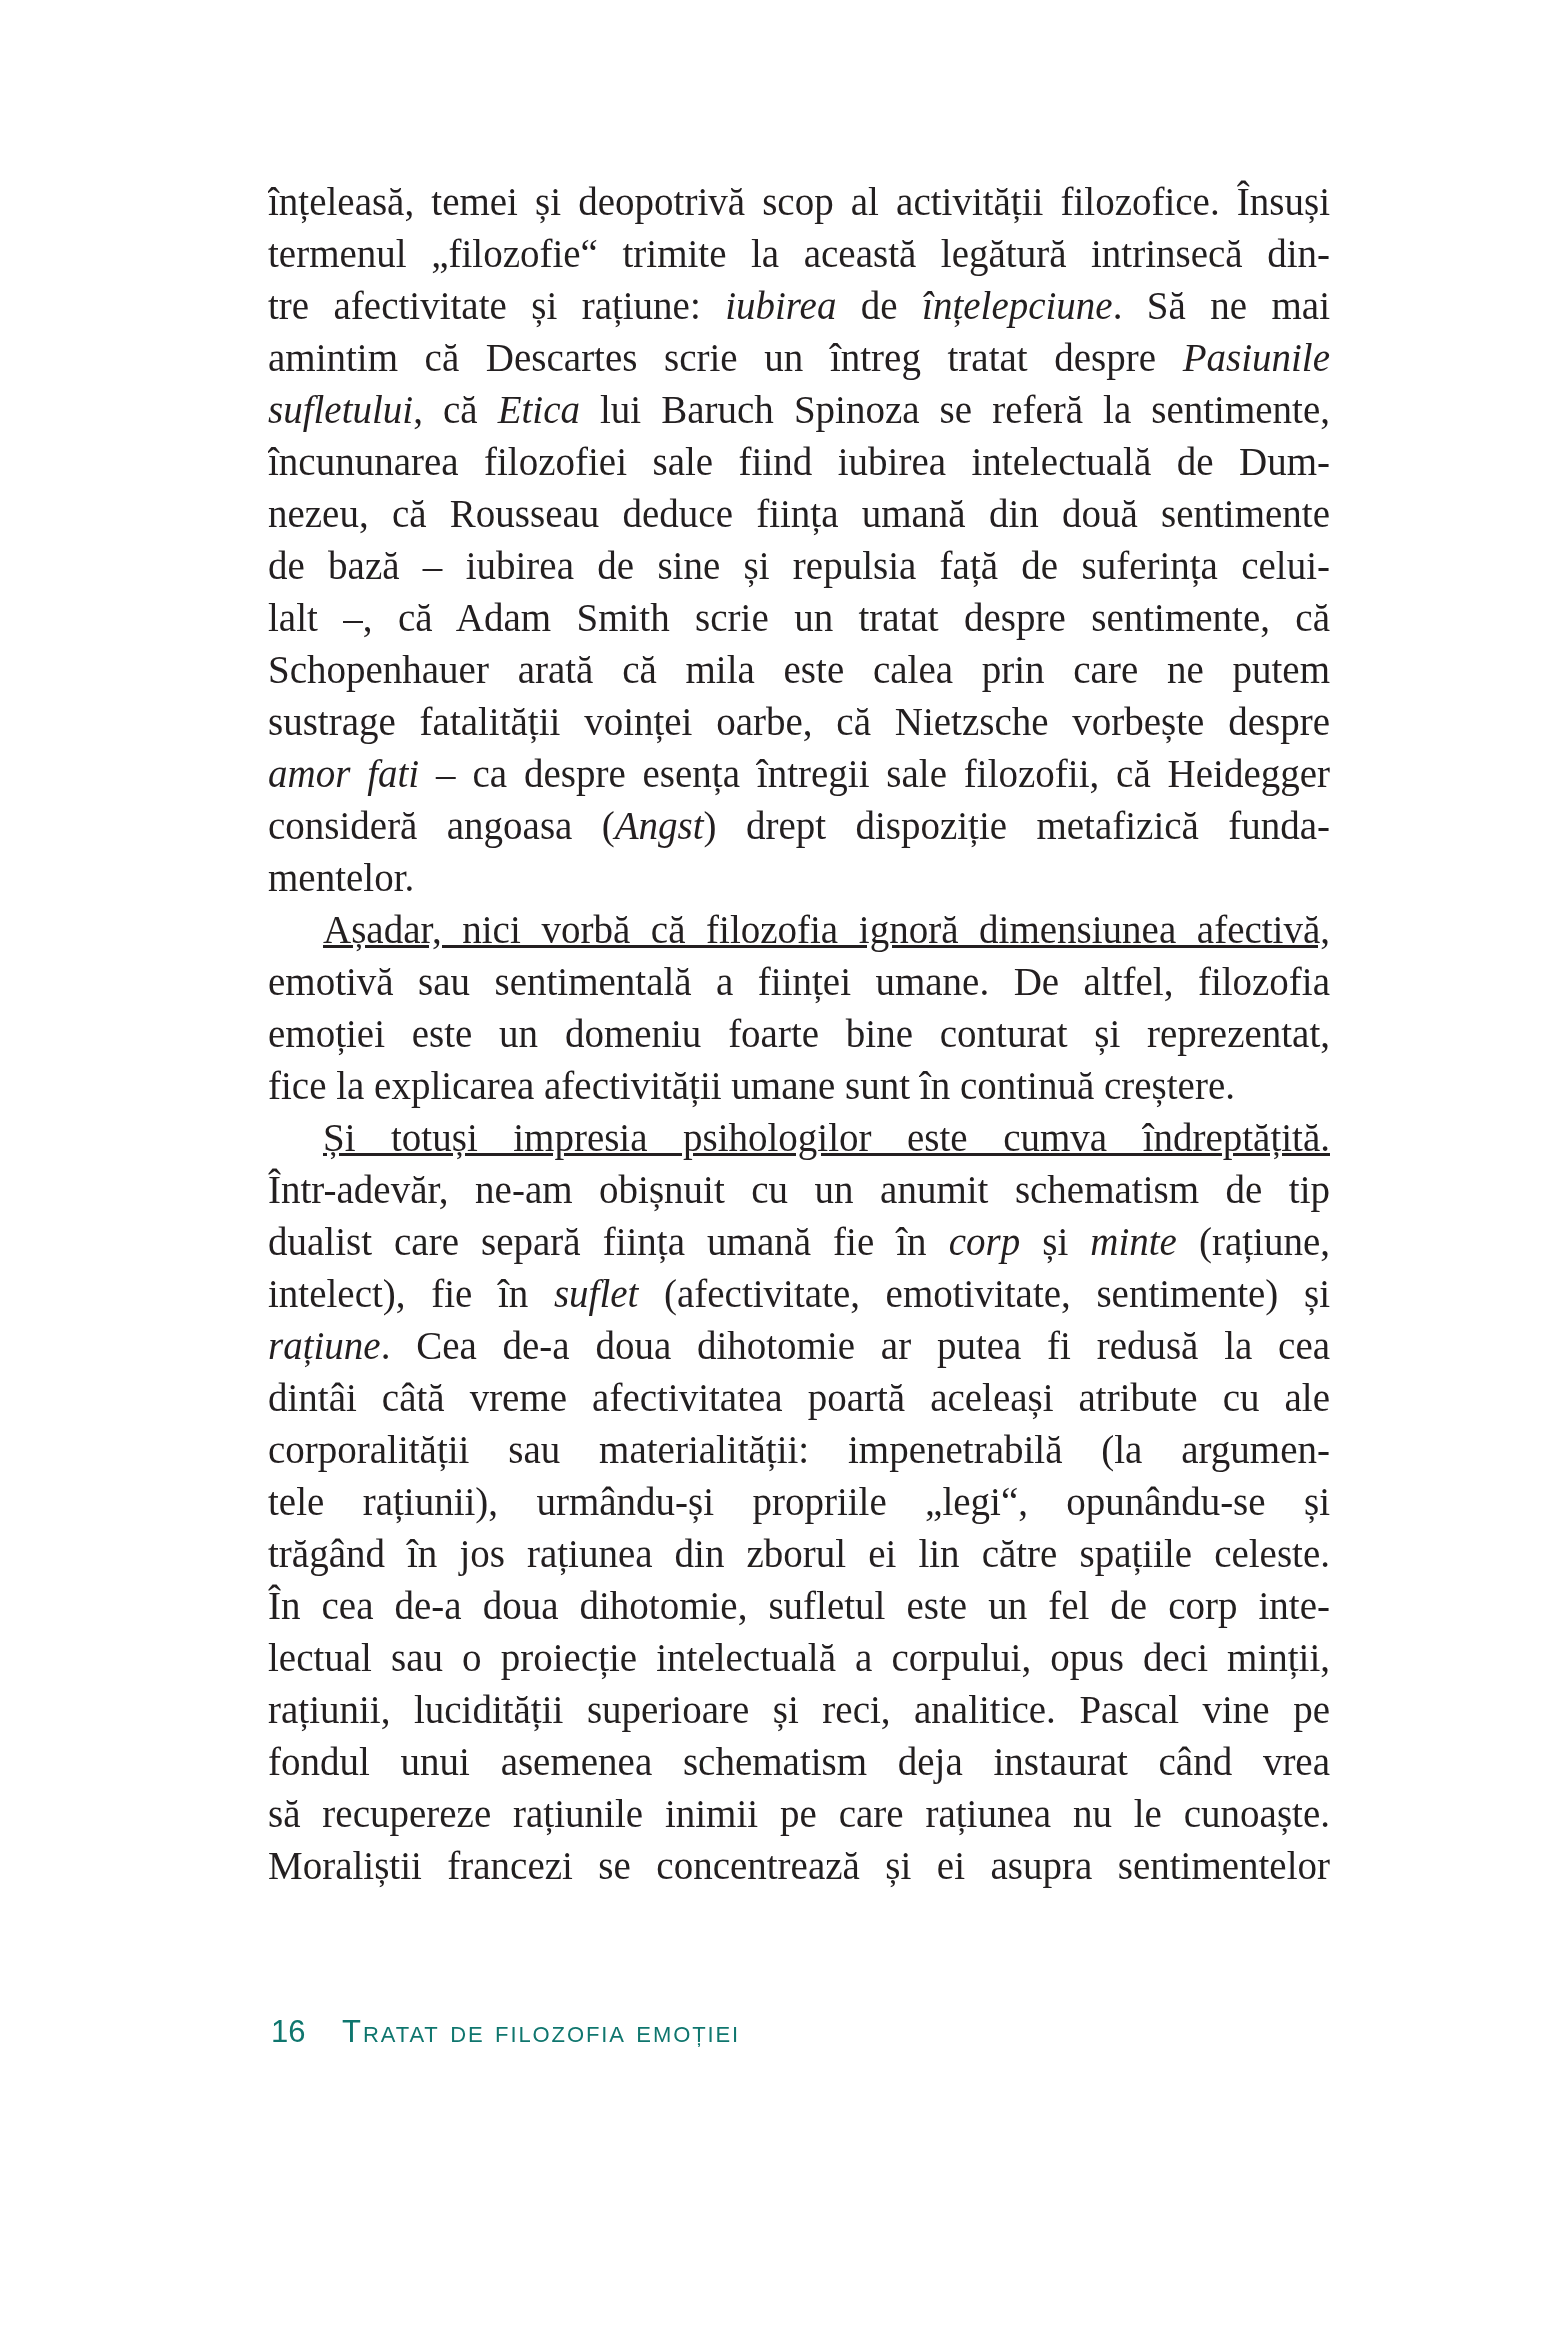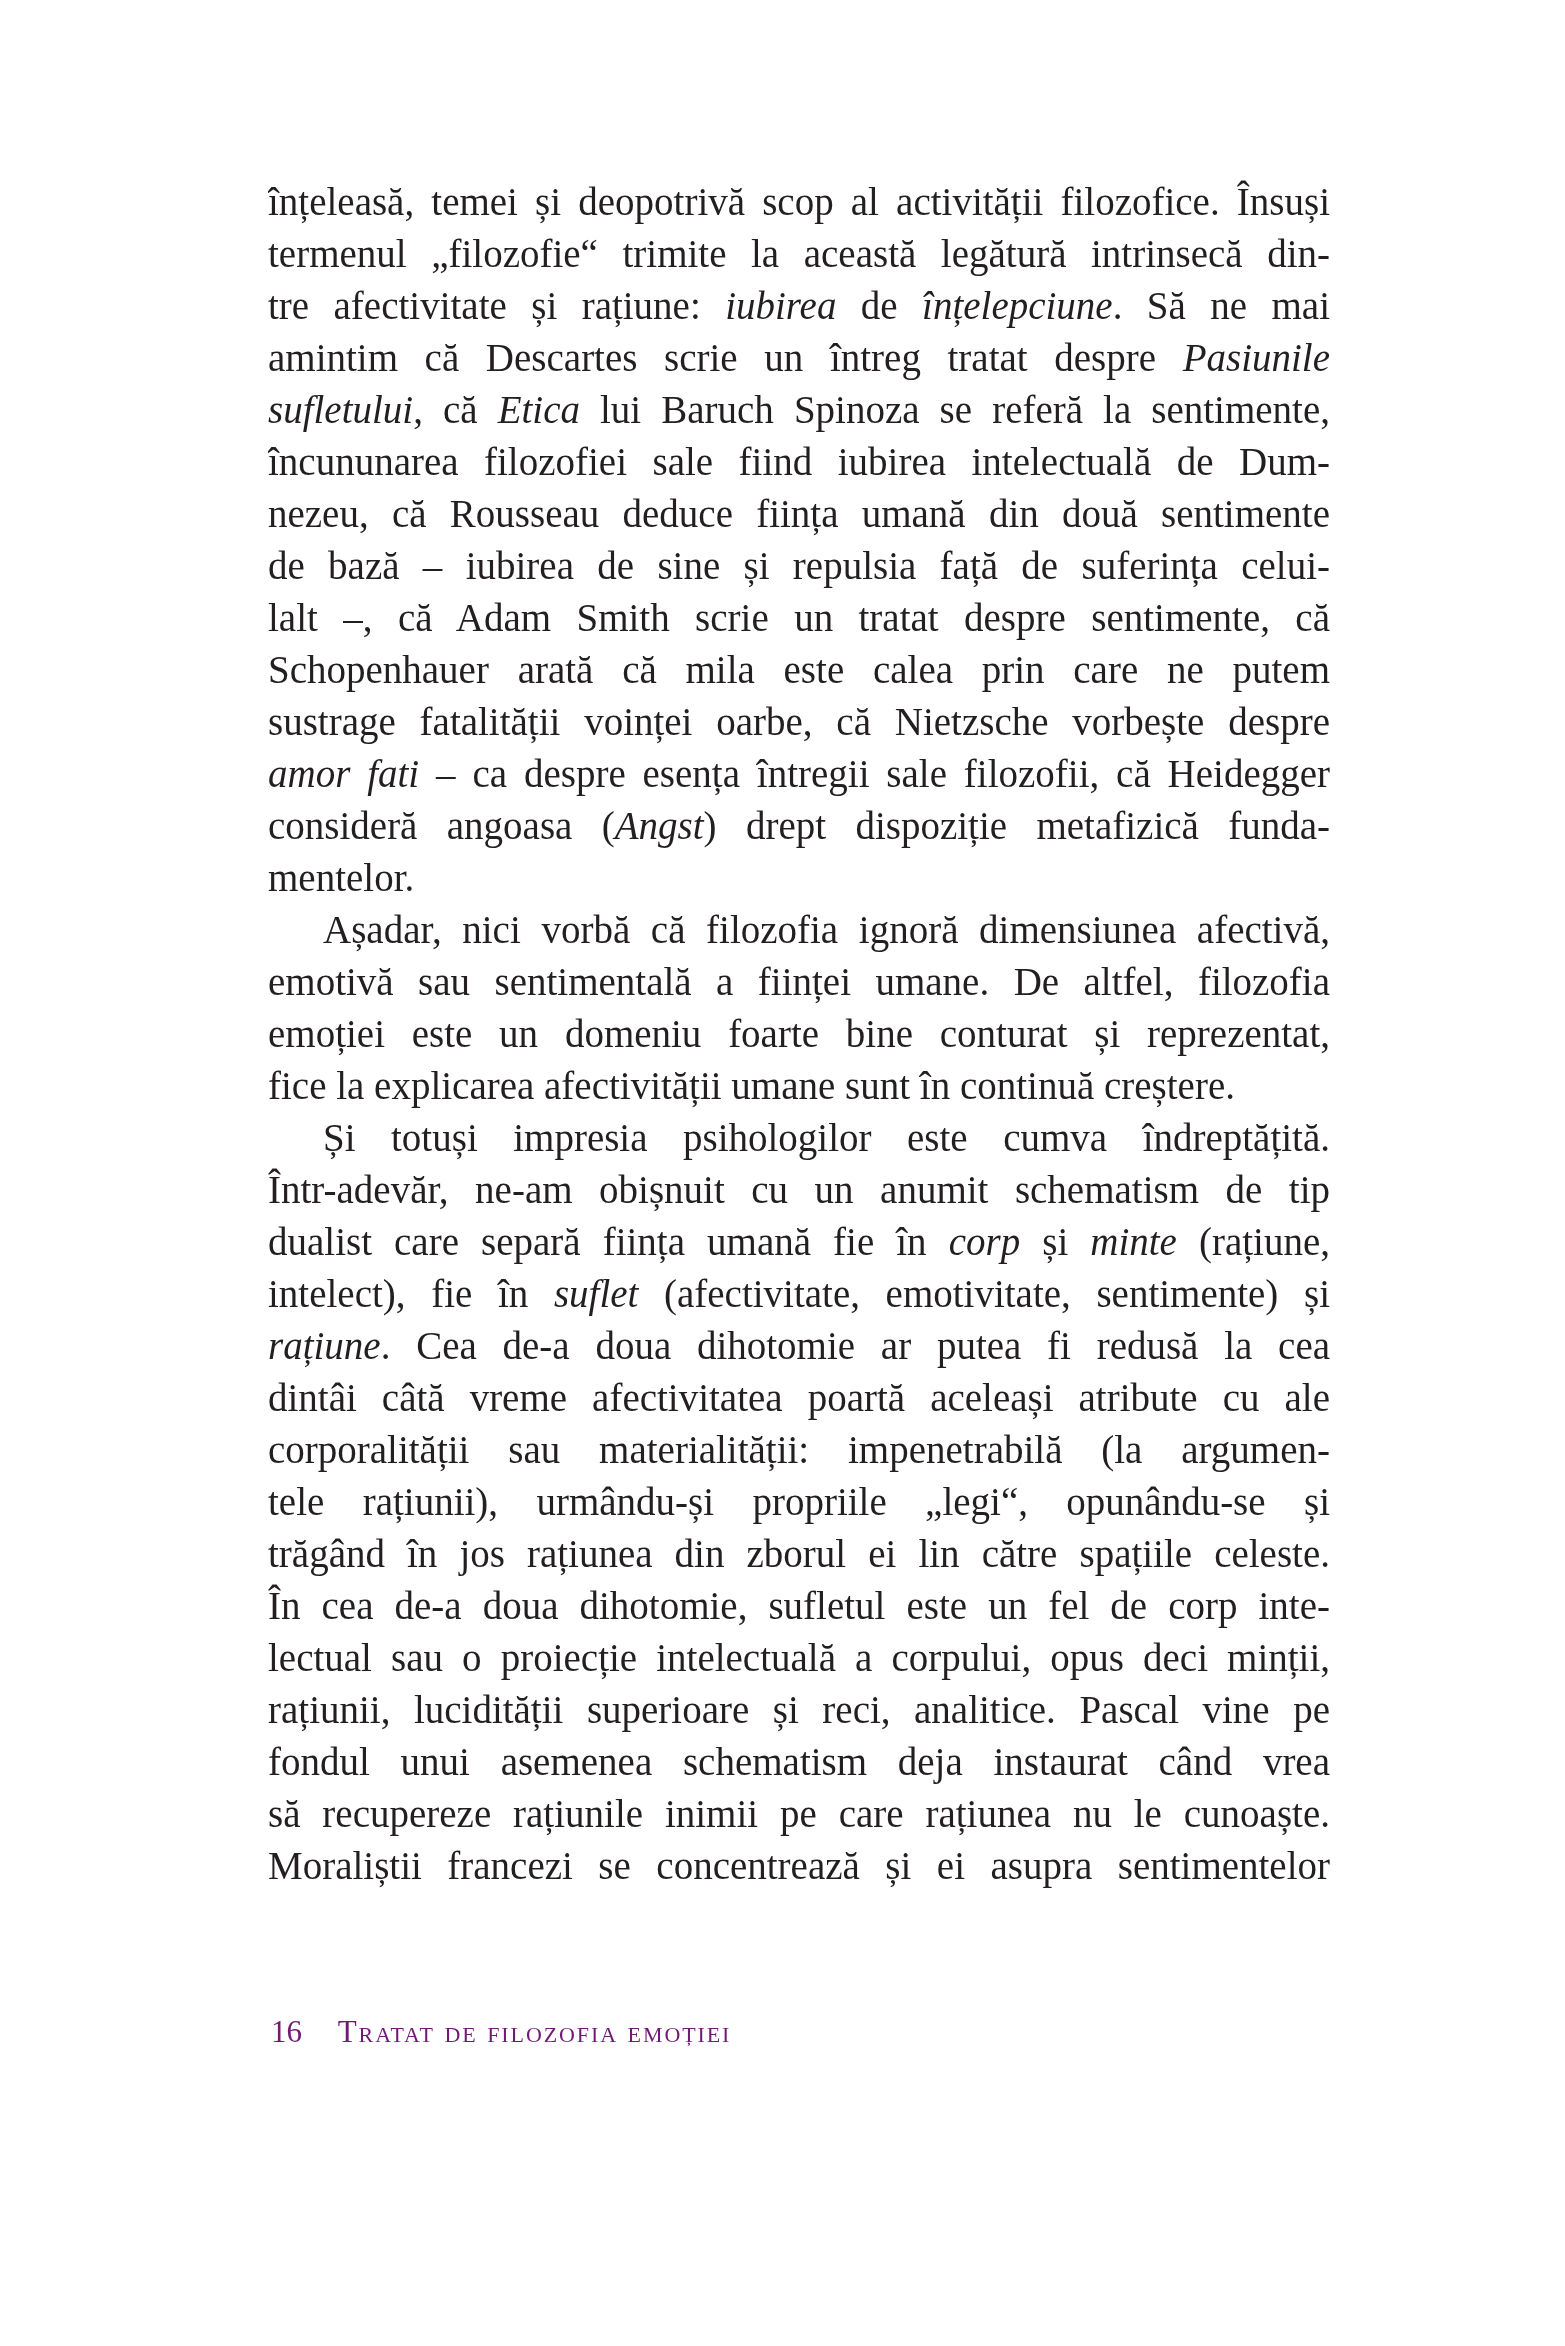--- a/index.html
+++ b/index.html
@@ -17,29 +17,29 @@
   }
   .line {
     display: block;
     height: 52px;
     white-space: nowrap;
     text-align: justify;
     text-align-last: justify;
     overflow: hidden;
   }
   .line.last { text-align-last: left; }
-  .line.indent { padding-left: 55px; }
+  .line.indent { padding-left: 55px; text-decoration: underline; }
   .seg-italic { font-style: italic; }
   .footer {
     position: absolute;
     left: 271px;
     top: 2014px;
-    font-family: Liberation Serif, serif;
+    font-family: Liberation Sans, sans-serif;
     font-size: 31px;
-    color: #701a75;
+    color: #0f766e;
     white-space: nowrap;
   }
   .footer .page-number { display: inline-block; margin-right: 28px; }
   .footer .running-title { font-variant: small-caps; letter-spacing: 1.9px; }
 </style>
 </head>
 <body>
 
 <div class="page">
   <div class="text-block" id="text-block">

